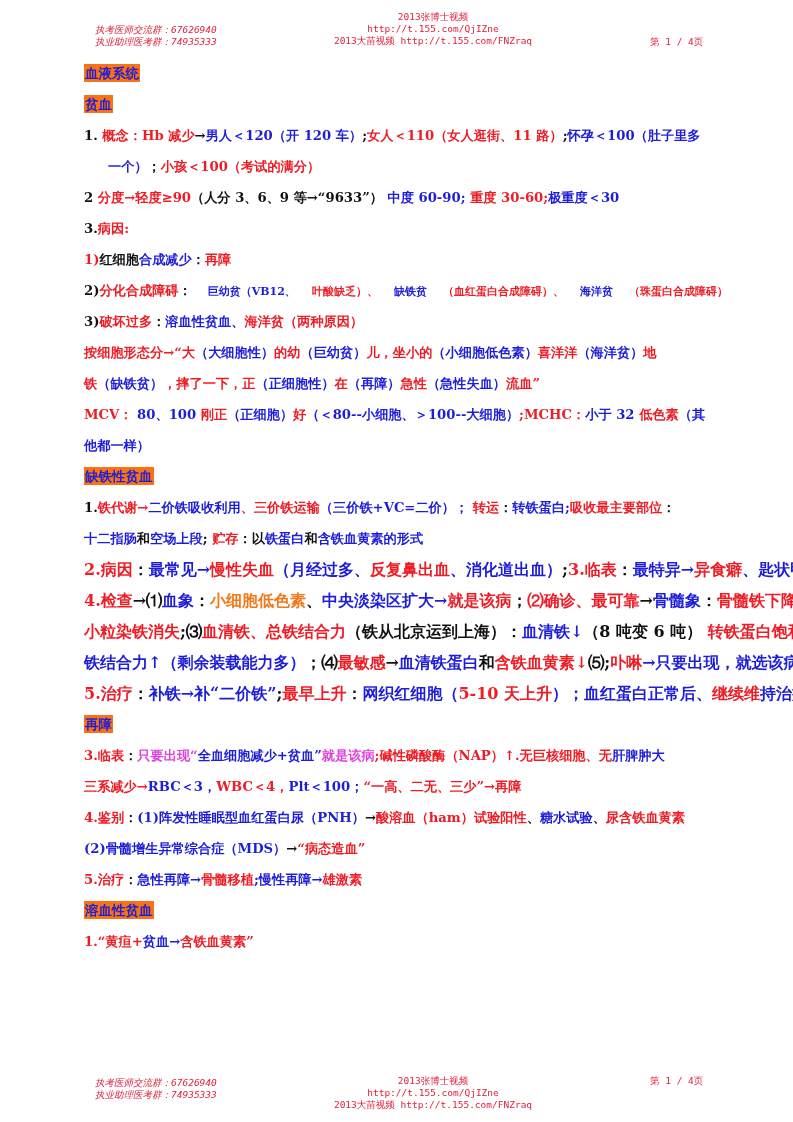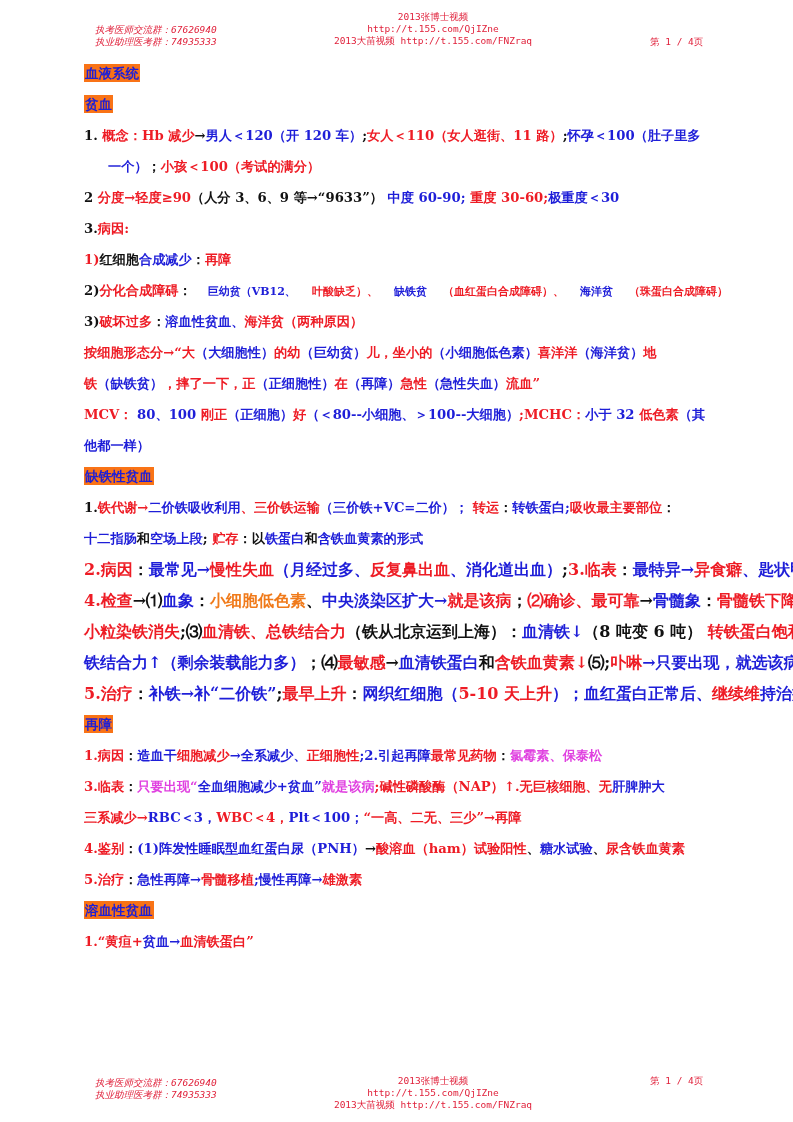--- a/index.html
+++ b/index.html
@@ -110,44 +110,44 @@
   <div class="line small">
     <span class="b">铁结合力↑</span><span class="b">（剩余装载能力多）</span><span class="k">；⑷</span><span class="r">最敏感</span><span class="k">→</span><span class="b">血清铁蛋白</span><span class="k">和</span><span class="r">含铁血黄素↓</span><span class="k">⑸;</span><span class="r">卟啉</span><span class="b">→只要出现，就选该病!</span>
   </div>
 
   <div class="line small">
     <span class="r">5.治疗</span><span class="k">：</span><span class="b">补铁→补“二价铁”</span><span class="k">;</span><span class="r">最早上升</span><span class="k">：</span><span class="b">网织红细胞（</span><span class="r">5-10 天上升</span><span class="b">）；</span><span class="b">血红蛋白正常后、</span><span class="r">继续维</span><span class="b">持治疗 3-7 月</span>
   </div>
 
   <div class="line"><span class="heading">再障</span></div>
 
-  <div class="line">
-    <span class="r">1.病因</span><span class="k">：</span><span class="b">造血干</span><span class="r">细胞减少</span><span class="b">→全系减少、</span><span class="r">正细胞性</span><span class="b">;2.引起再障</span><span class="r">最常见药物</span><span class="k">：</span><span class="m">氯霉素、保泰松</span>
-  </div>
 
   <div class="line">
     <span class="r">3.临表</span><span class="k">：</span><span class="m">只要出现“</span><span class="b">全血细胞减少+贫血”</span><span class="m">就是该病</span><span class="r">;碱性磷酸酶（NAP）↑.无巨核细胞、无</span><span class="b">肝脾肿大</span>
   </div>
   <div class="line">
     <span class="r">三系减少→</span><span class="b">RBC＜3，</span><span class="r">WBC＜4，</span><span class="b">Plt＜100；</span><span class="r">“一高、二无、三少”</span><span class="r">→再障</span>
   </div>
 
   <div class="line">
     <span class="r">4.鉴别</span><span class="k">：</span><span class="b">(1)阵发性睡眠型血红蛋白尿（PNH）</span><span class="k">→</span><span class="r">酸溶血（ham）试验阳性</span><span class="k">、</span><span class="b">糖水试验</span><span class="k">、</span><span class="r">尿含铁血黄素</span>
   </div>
 
+  <div class="line">
+    <span class="b">(2)骨髓增生异常综合症（MDS）</span><span class="k">→</span><span class="r">“病态造血”</span>
+  </div>
 
   <div class="line">
     <span class="r">5.治疗</span><span class="k">：</span><span class="b">急性再障→</span><span class="r">骨髓移植</span><span class="b">;慢性再障→</span><span class="r">雄激素</span>
   </div>
 
   <div class="line"><span class="heading">溶血性贫血</span></div>
 
   <div class="line">
-    <span class="r">1.</span><span class="r">“黄疸+</span><span class="b">贫血→</span><span class="r">血清铁蛋白”</span>
+    <span class="r">1.</span><span class="r">“黄疸+</span><span class="b">贫血→</span><span class="r">含铁血黄素”</span>
   </div>
 </div>
 
 <div class="hdr" id="page-footer">
   <div class="left">
     <div>执考医师交流群：67626940</div>
     <div>执业助理医考群：74935333</div>
   </div>
   <div class="center">
     <div>2013张博士视频http://t.155.com/QjIZne</div>

